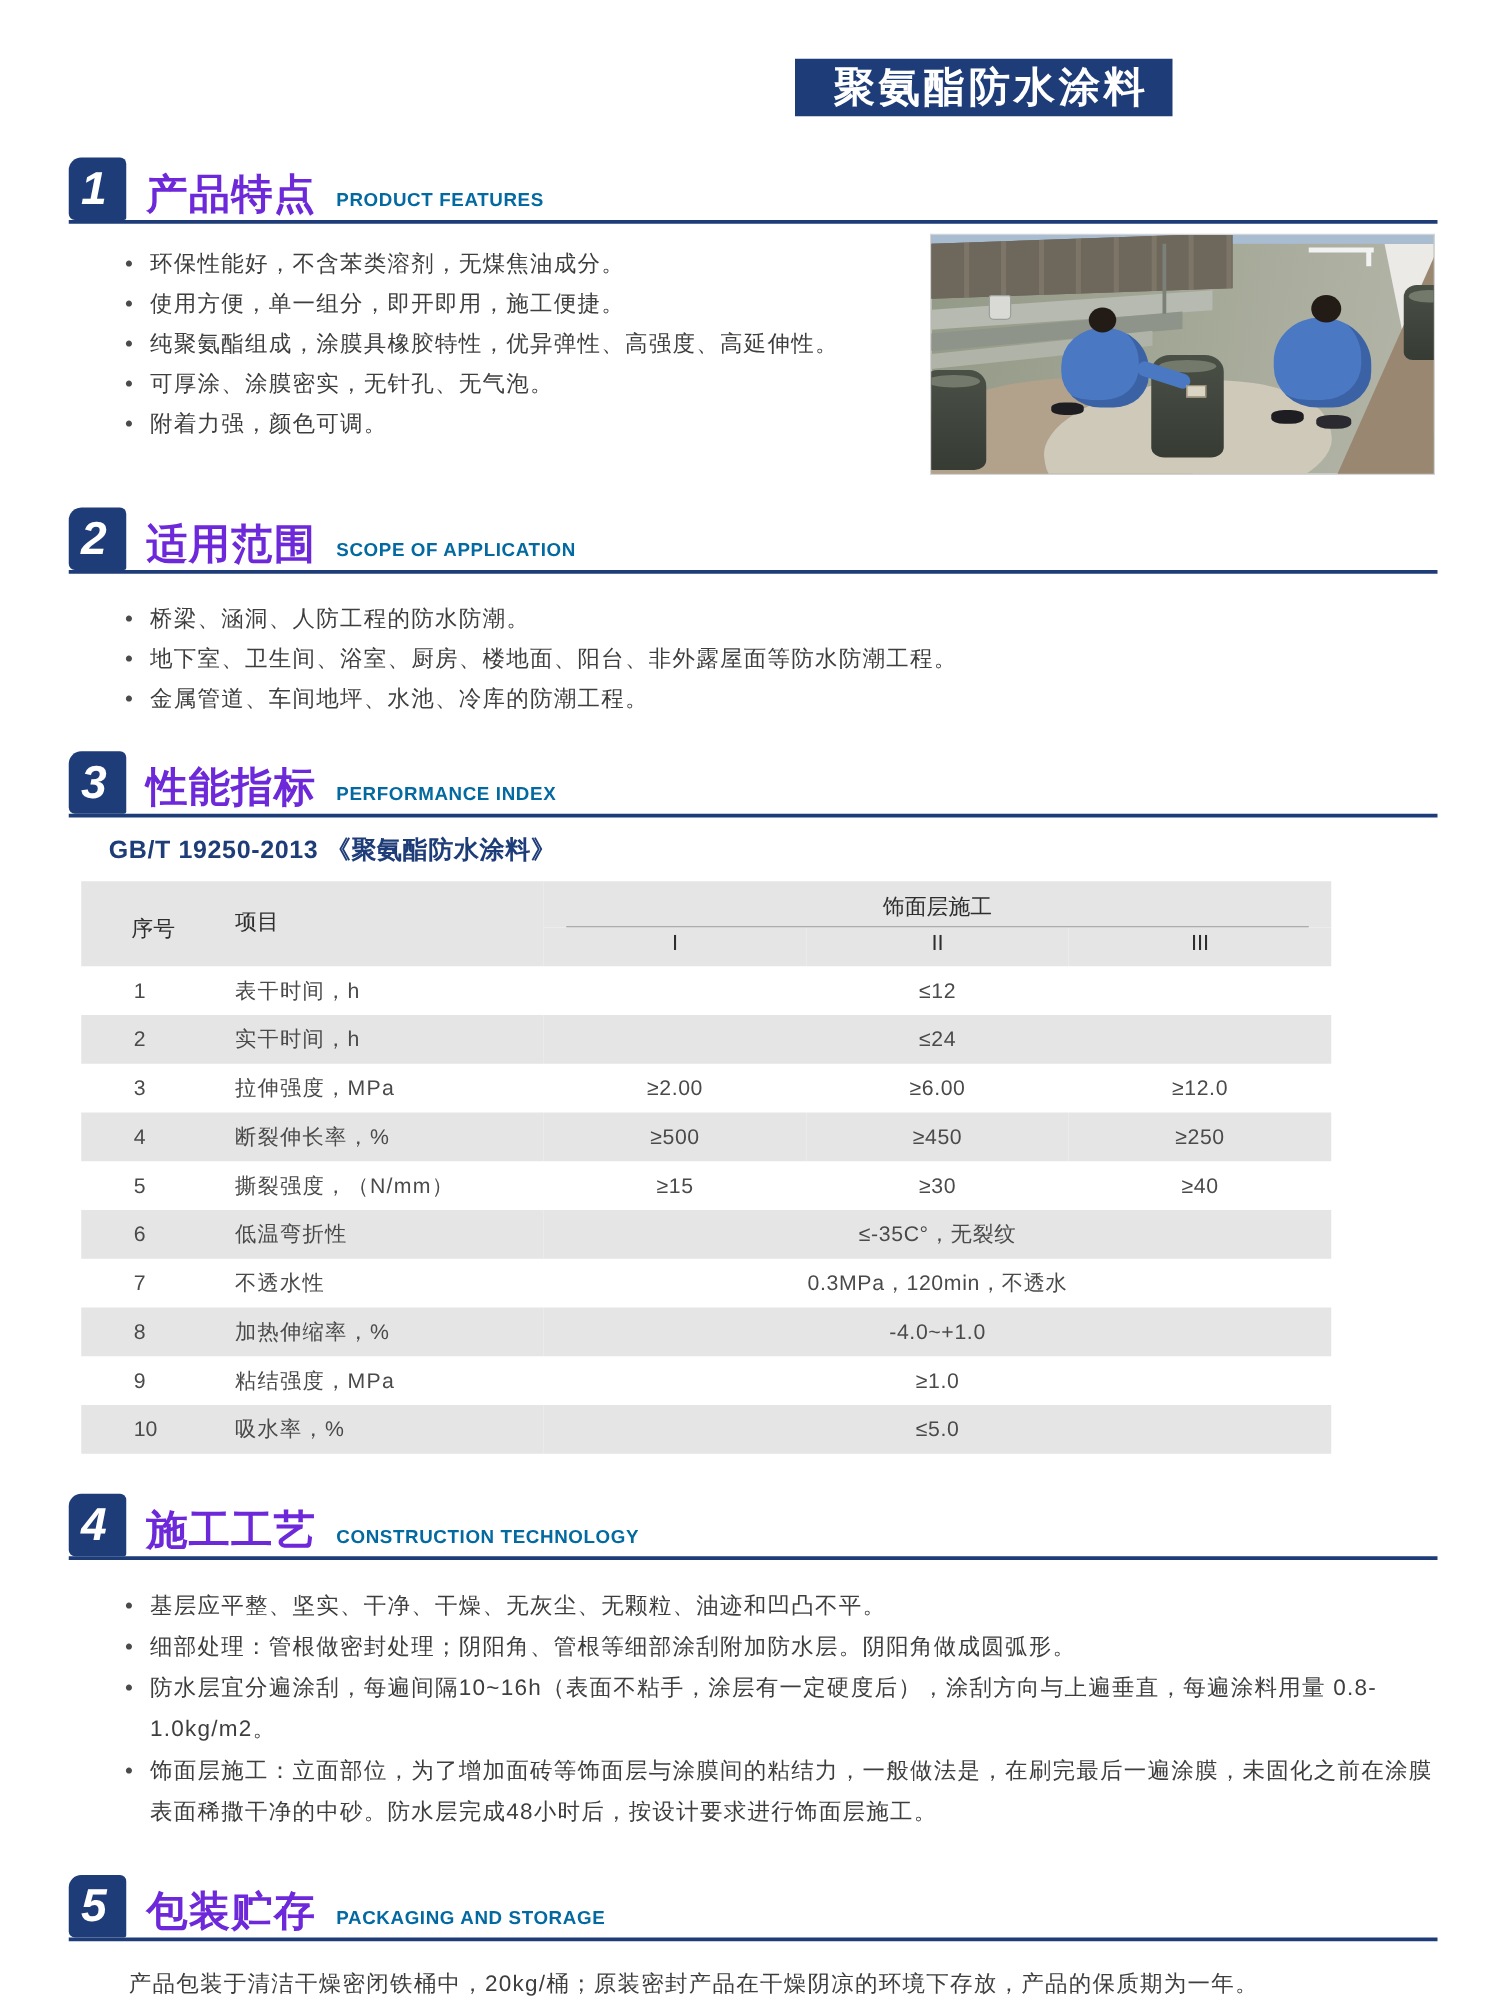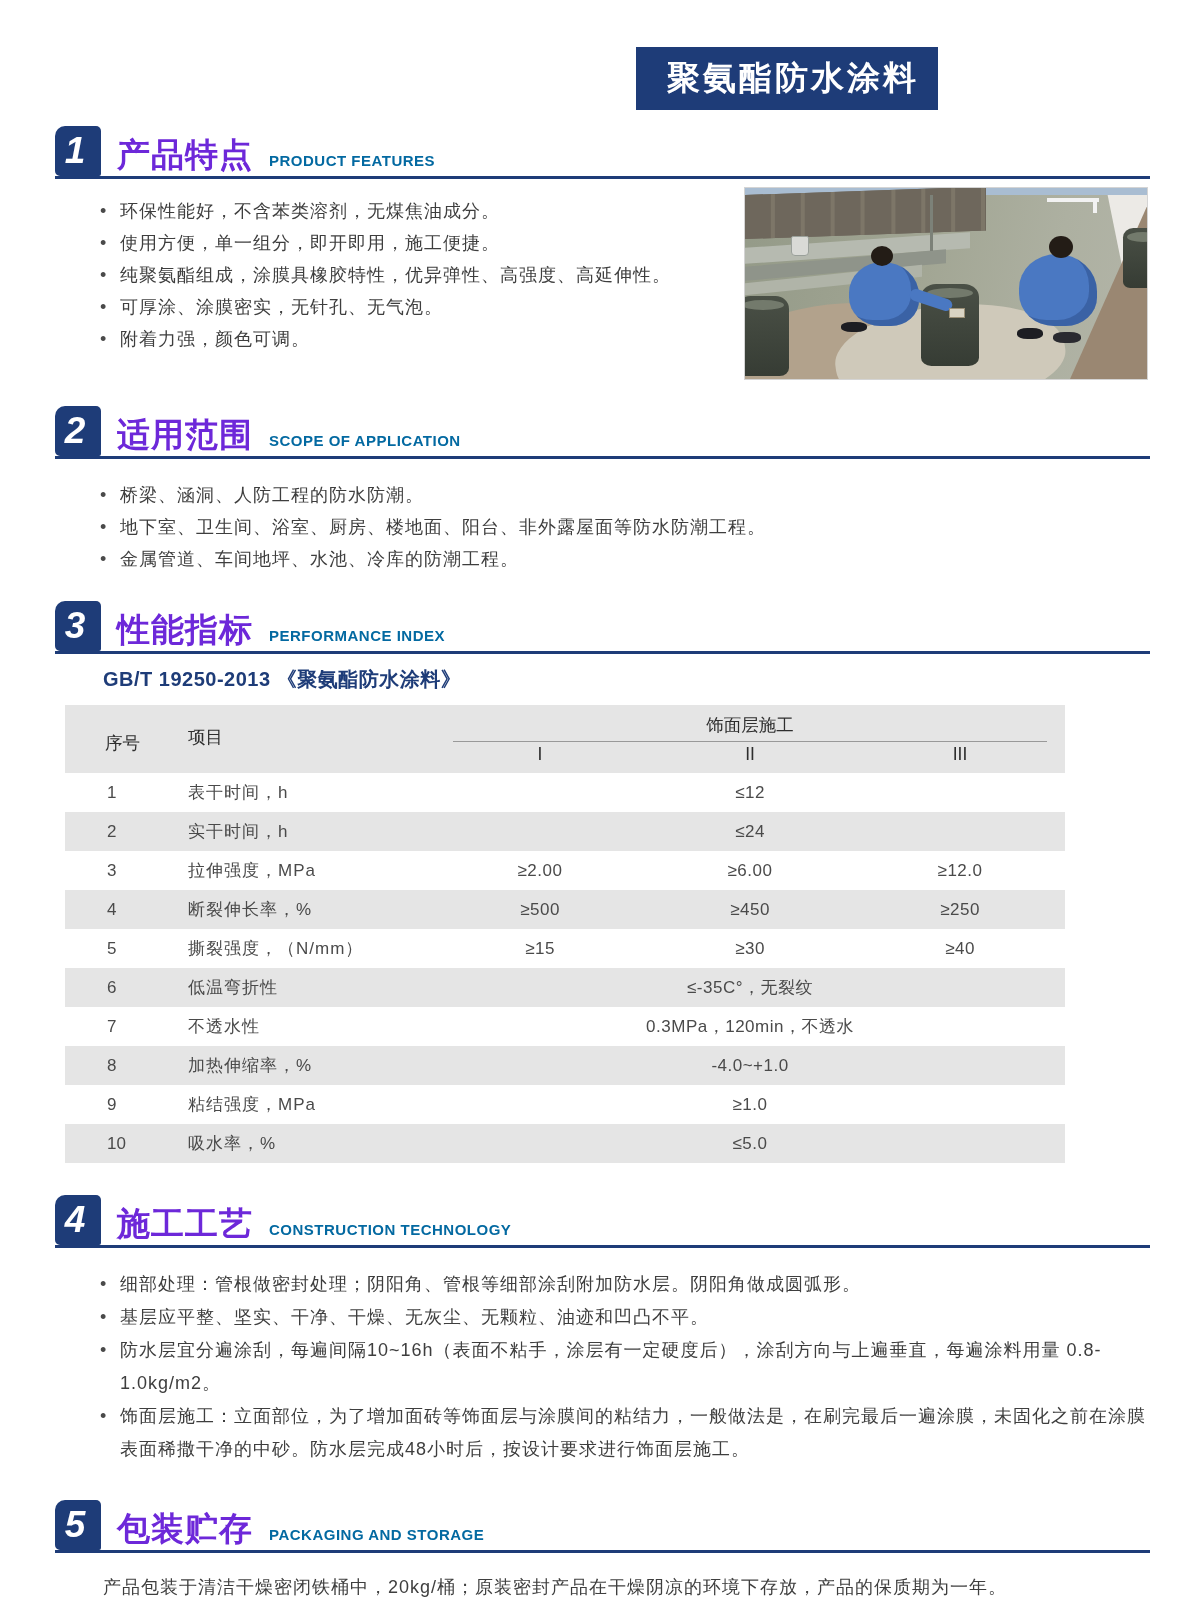--- a/index.html
+++ b/index.html
@@ -4,21 +4,21 @@
 <style>
   * { margin:0; padding:0; box-sizing:border-box; }
   html,body { background:#ffffff; }
   body {
     width:1200px; height:1600px; position:relative;
     font-family:"Liberation Sans","DejaVu Sans",sans-serif;
     color:#3e3e3e; overflow:hidden;
   }
   
   .banner {
-    position:absolute; left:636px; top:47px; width:302px; height:63px;
+    position:absolute; left:636px; top:47px; width:302px; height:46px;
     background:#1e3c78; color:#fff; display:flex; align-items:center; justify-content:center;
     font-size:33px; font-weight:bold; letter-spacing:3px;padding-left:12px;
   }
   
   .content { position:absolute; left:0; top:0; width:1200px; padding:126px 50px 0 55px; }
 
   
   .sec { margin-top:0; }
   .sec-head {
     display:flex; align-items:flex-end; gap:16px;
@@ -91,21 +91,21 @@
   .barrel { position:absolute; background:linear-gradient(#4a5046,#363c34); border-radius:26% 26% 18% 18% / 16% 16% 10% 10%; }
   .barrel::before { content:""; position:absolute; left:10%; top:4px; width:80%; height:10px;
     background:#737a6c; border-radius:50%; }
   .b1 { left:-8px; top:108px; width:52px; height:80px; }
   .b2 { left:176px; top:96px; width:58px; height:82px; }
   .b3 { right:-16px; top:40px; width:40px; height:60px; }
   .bucket { position:absolute; left:46px; top:48px; width:18px; height:20px;
     background:#d9dad6; border:1px solid #9aa09a; border-radius:2px 2px 4px 4px; }
 
   
-  .std-line { margin:12px 0 12px 48px; font-size:20px; font-weight:bold; color:#1e3c78; letter-spacing:0.5px; }
+  .std-line { margin:12px 0 12px 32px; font-size:20px; font-weight:bold; color:#1e3c78; letter-spacing:0.5px; }
   table.perf { border-collapse:collapse; margin-left:10px; width:1000px; font-size:17px; color:#4a4a4a; table-layout:fixed; }
   table.perf col.c-no   { width:95px; }
   table.perf col.c-item { width:275px; }
   table.perf col.c-v    { width:210px; }
   table.perf thead th { background:#e5e5e5; font-weight:normal; font-size:17.5px; color:#2e2e2e; }
   th.h-no   { text-align:left; padding:10px 0 2px 40px; }
   th.h-item { text-align:left; padding:10px 0 14px 28px; }
   th.h-tech { text-align:center; padding-top:8px; }
   th.h-tech .tech-label { display:inline-block; padding:0 0 4px; }
   th.h-tech .tech-rule { height:1px; background:#999; margin:0 18px; }
@@ -285,22 +285,22 @@
     </table>
   </div>
 
   <div class="sec s4">
     <div class="sec-head">
       <div class="sec-num">4</div>
       <div class="sec-title">施工工艺</div>
       <div class="sec-sub">CONSTRUCTION TECHNOLOGY</div>
     </div>
     <ul class="bullets">
+        <li>基层应平整、坚实、干净、干燥、无灰尘、无颗粒、油迹和凹凸不平。</li>
         <li>细部处理：管根做密封处理；阴阳角、管根等细部涂刮附加防水层。阴阳角做成圆弧形。</li>
-        <li>基层应平整、坚实、干净、干燥、无灰尘、无颗粒、油迹和凹凸不平。</li>
         <li>防水层宜分遍涂刮，每遍间隔10~16h（表面不粘手，涂层有一定硬度后），涂刮方向与上遍垂直，每遍涂料用量 0.8-1.0kg/m2。</li>
         <li>饰面层施工：立面部位，为了增加面砖等饰面层与涂膜间的粘结力，一般做法是，在刷完最后一遍涂膜，未固化之前在涂膜表面稀撒干净的中砂。防水层完成48小时后，按设计要求进行饰面层施工。</li>
       </ul>
   </div>
 
   <div class="sec s5">
     <div class="sec-head">
       <div class="sec-num">5</div>
       <div class="sec-title">包装贮存</div>
       <div class="sec-sub">PACKAGING AND STORAGE</div>

